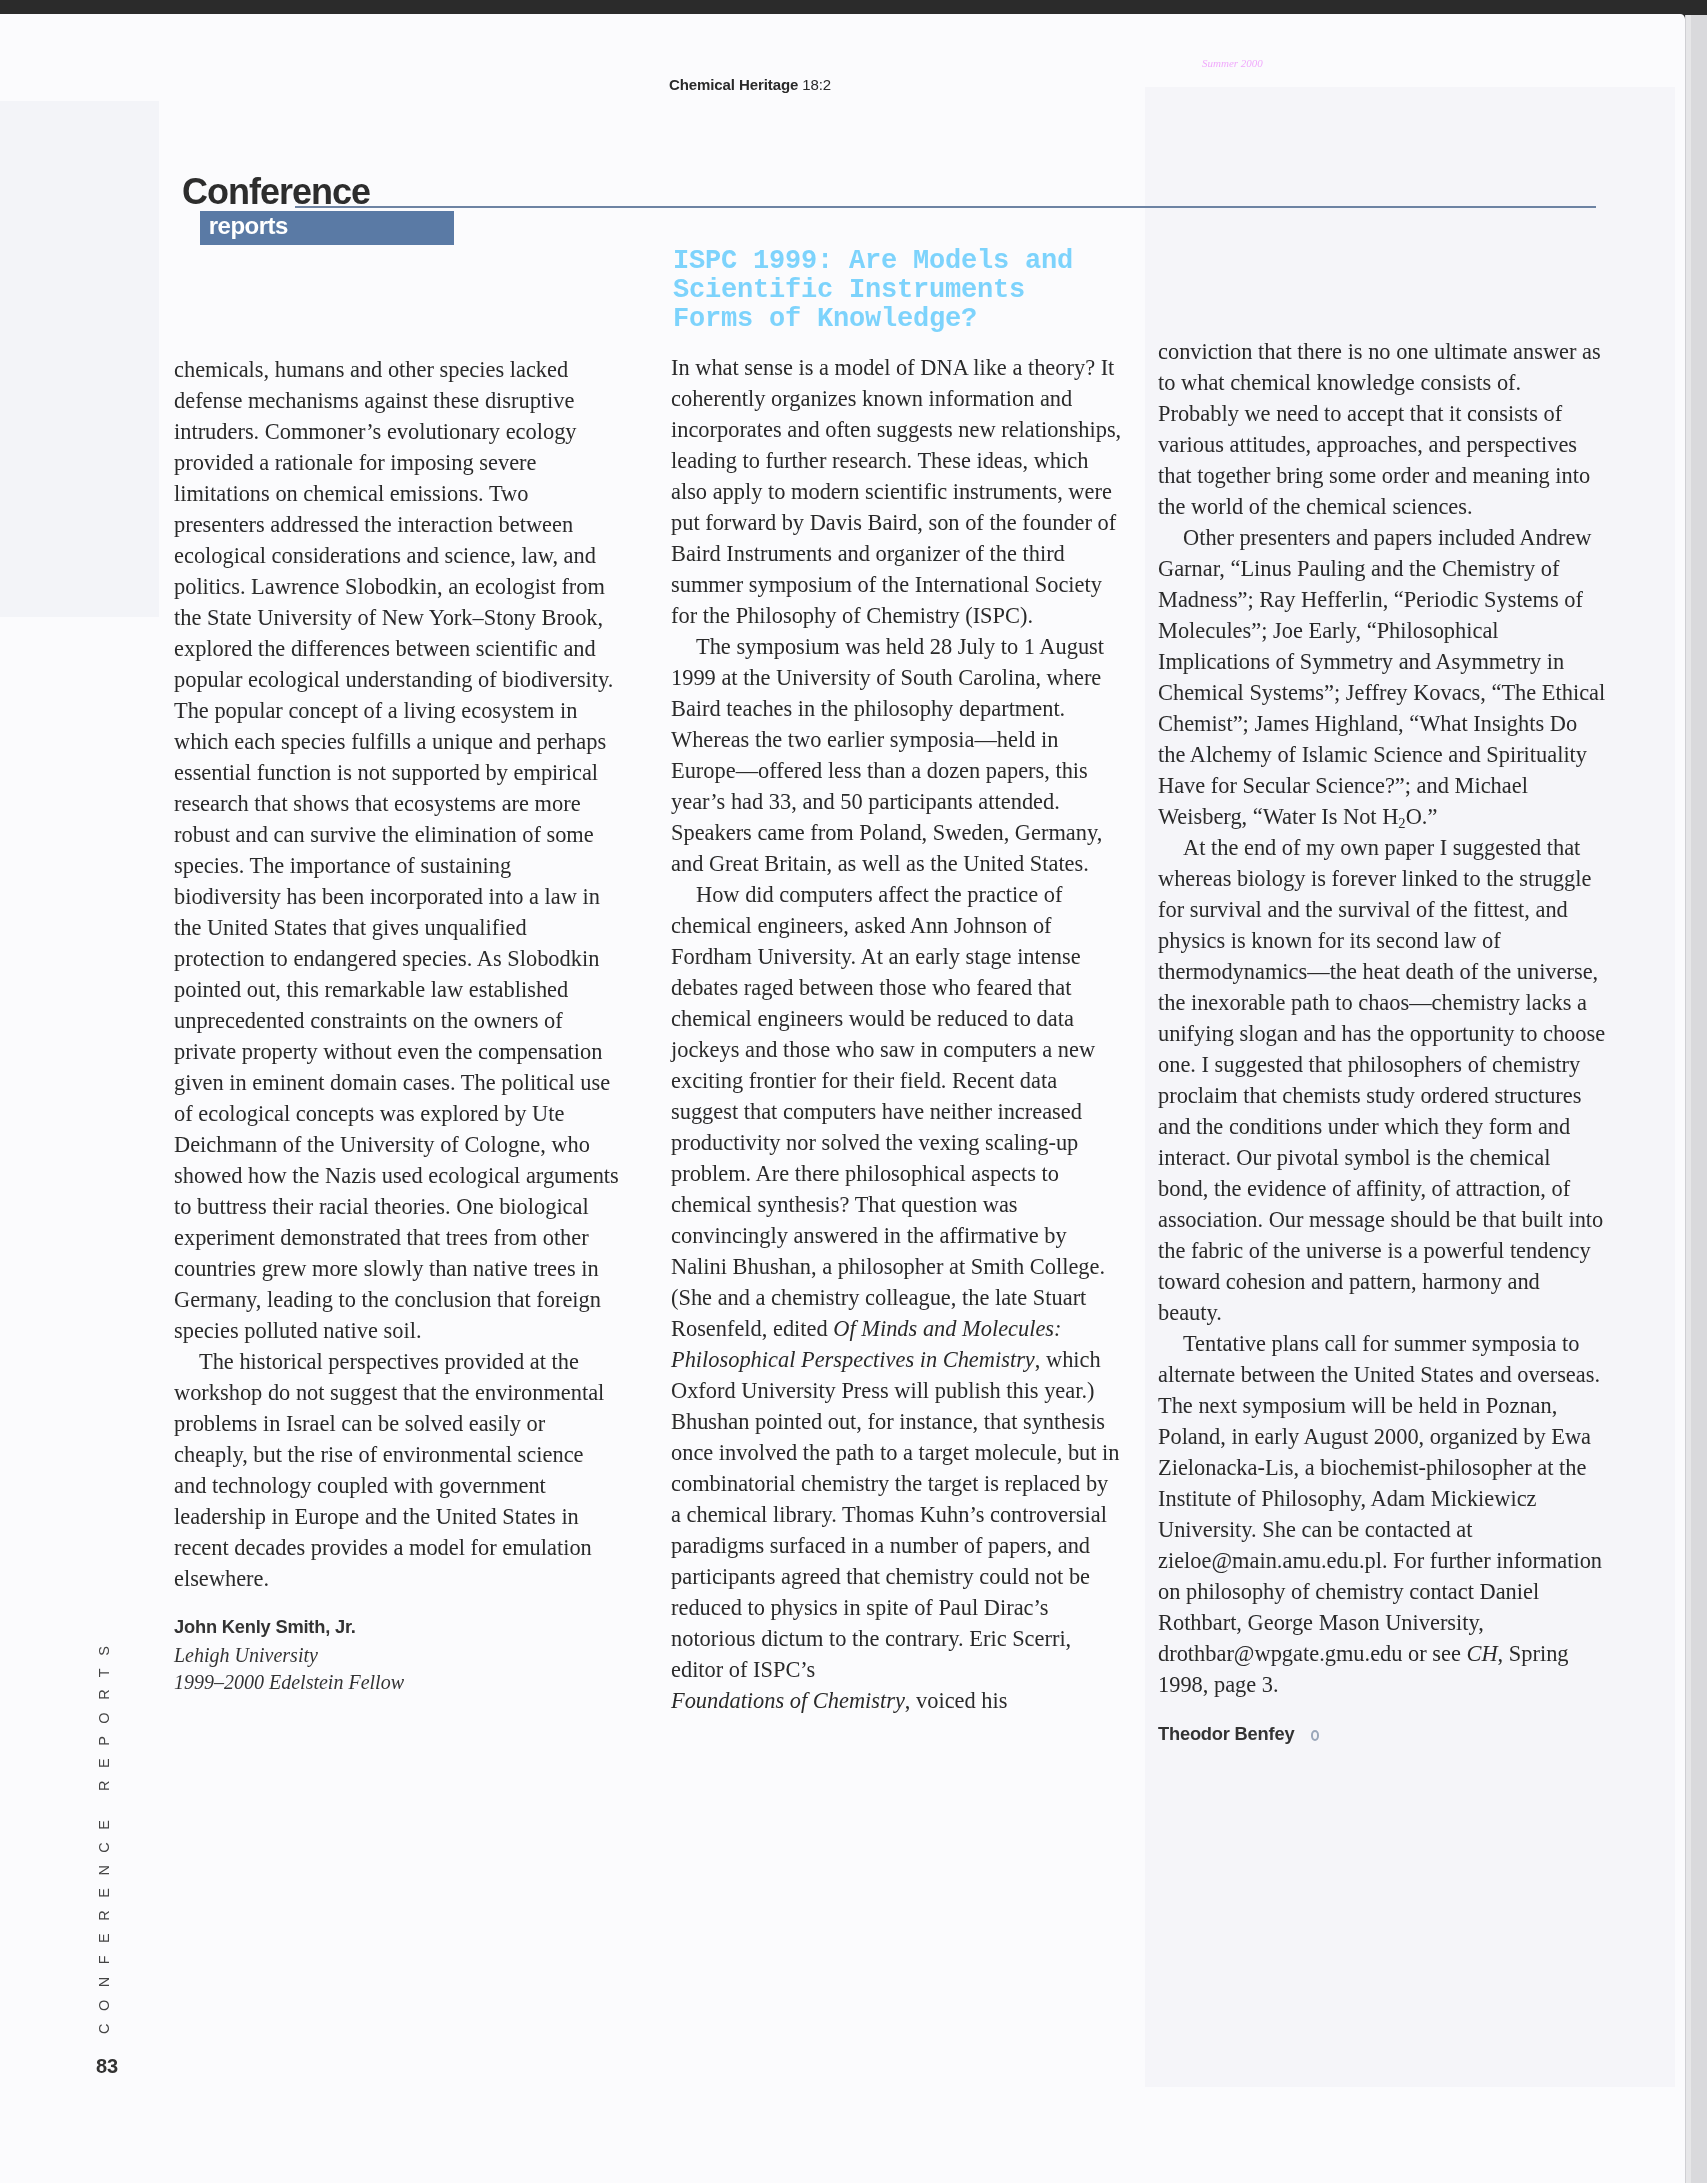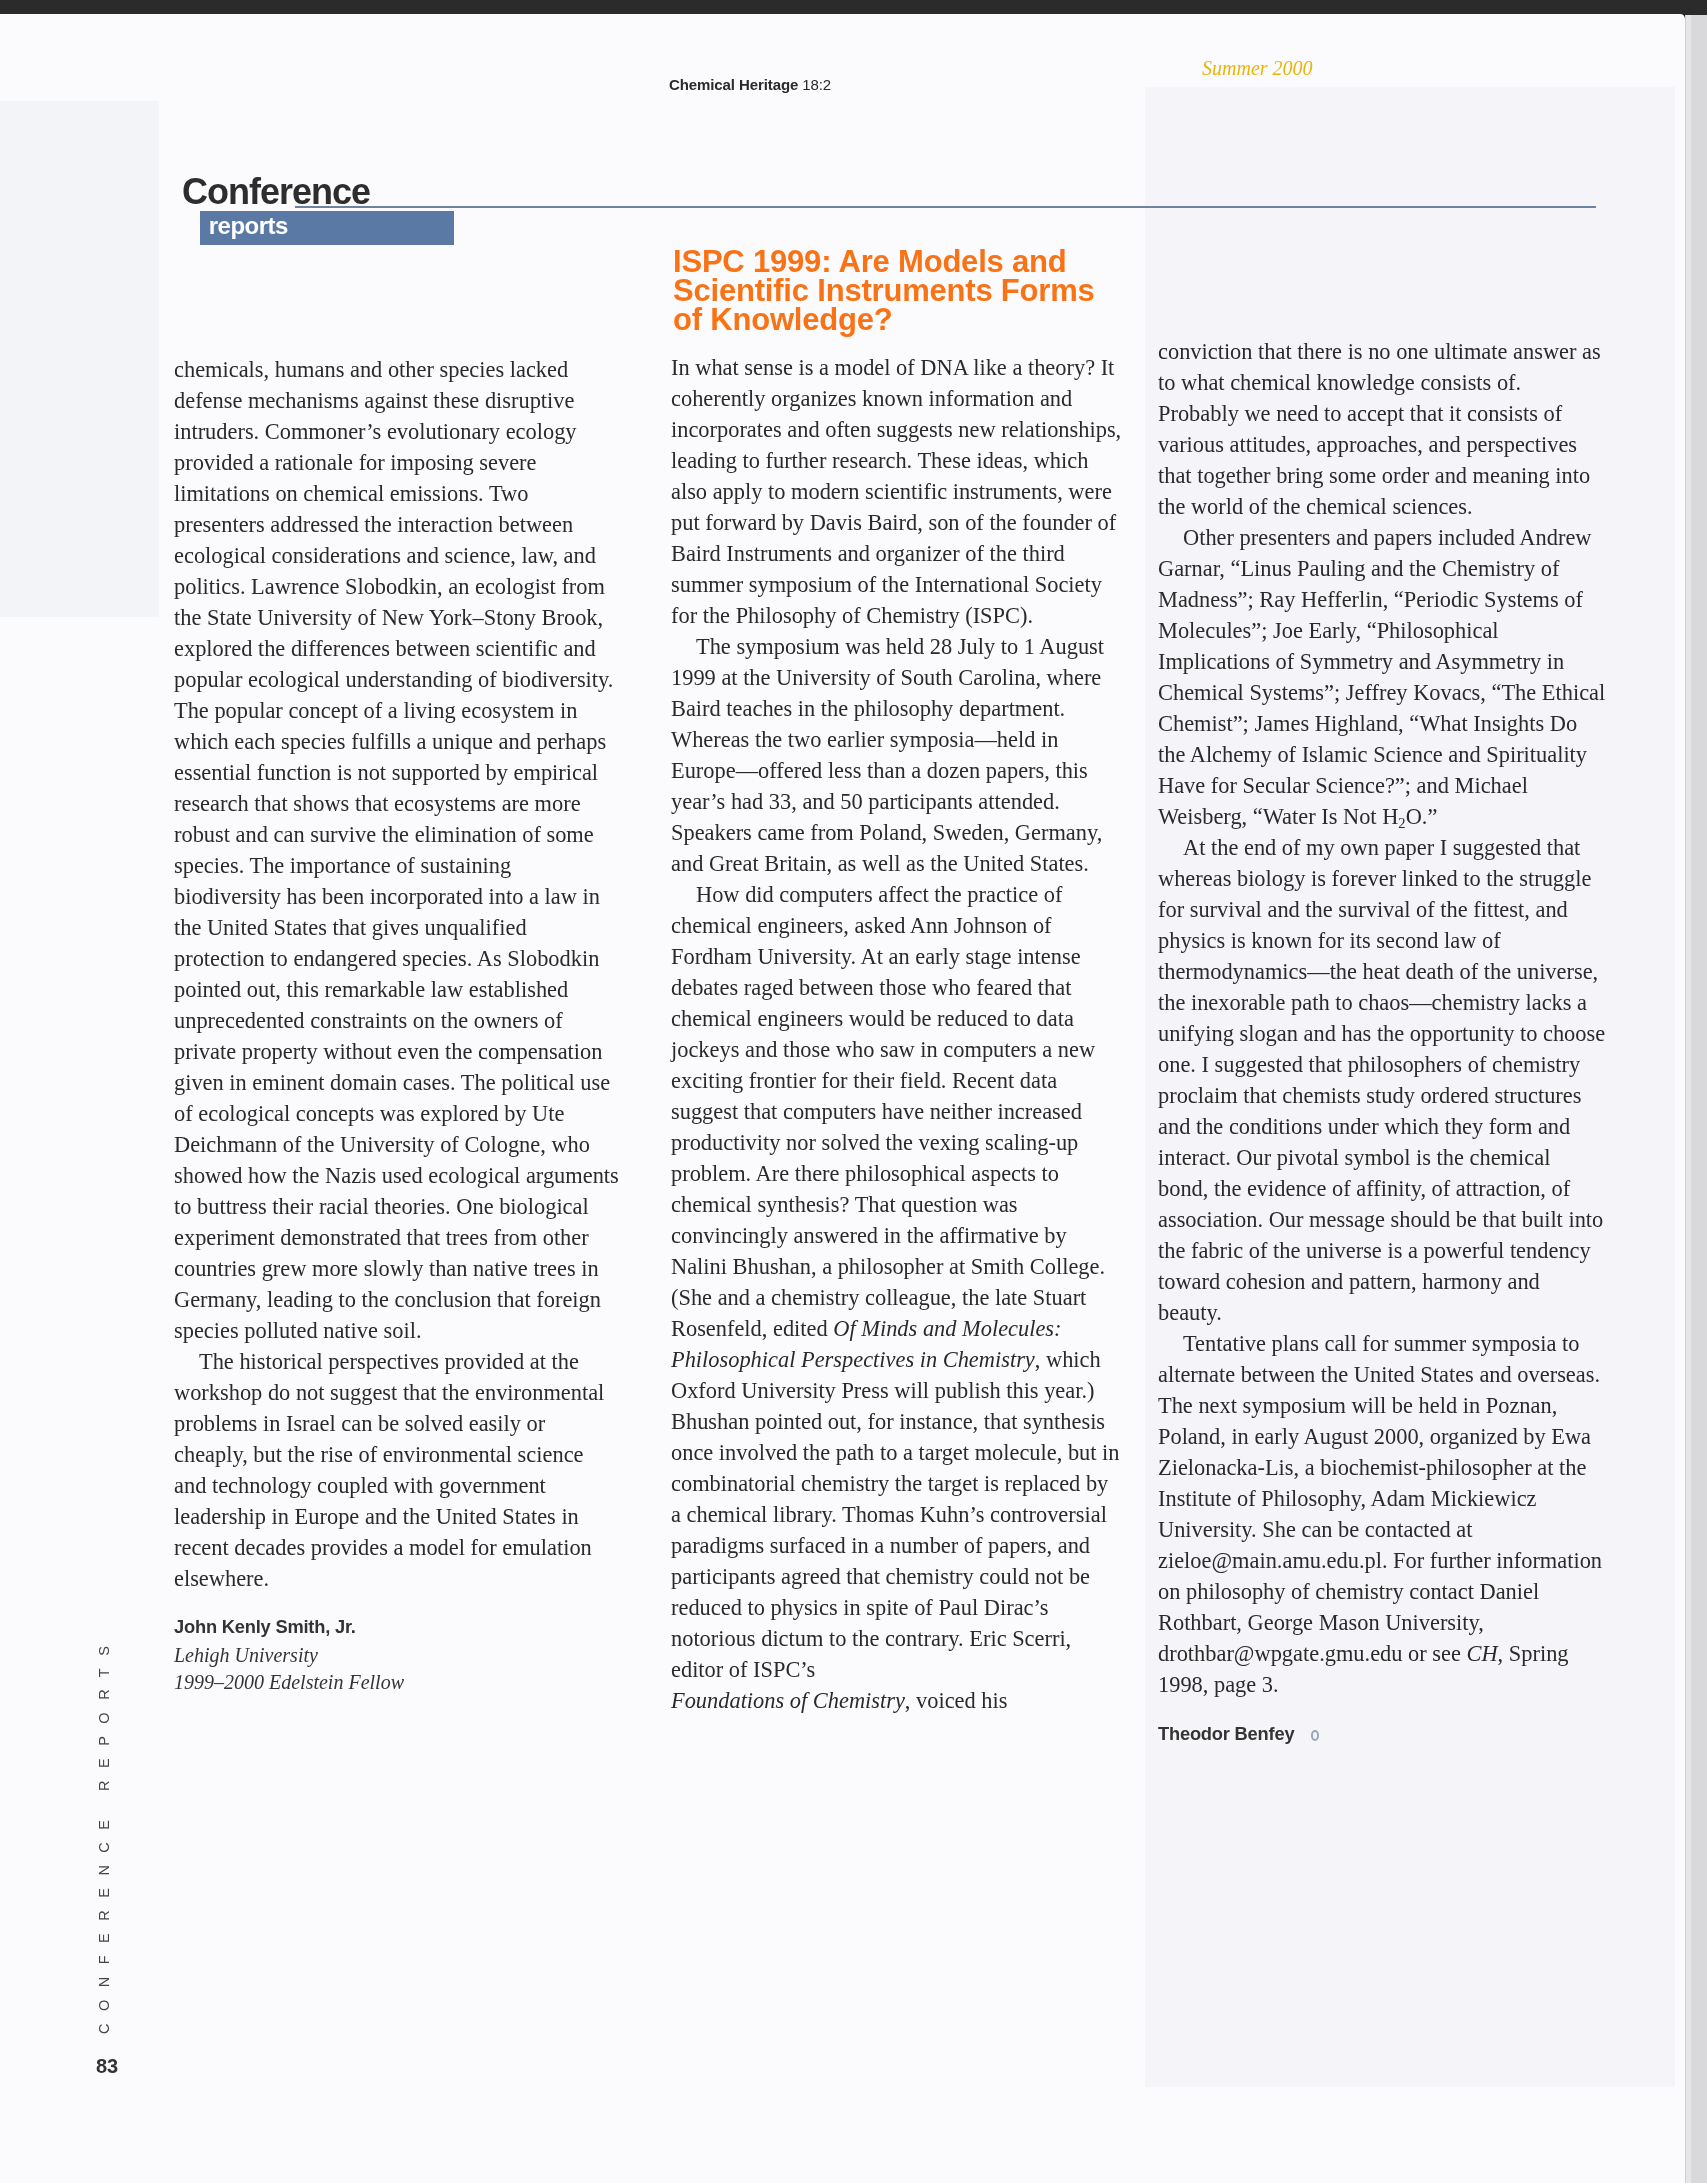--- a/index.html
+++ b/index.html
@@ -32,21 +32,21 @@
   }
   .header-journal {
     position: absolute; left: 669px; top: 58px;
     font-family: "Liberation Sans", "DejaVu Sans", sans-serif;
     font-size: 15px; color: #2a2a2a; letter-spacing: -0.1px; margin-top: 18px;
   }
   .header-journal b { font-weight: bold; }
   .header-issue {
     position: absolute; left: 1202px; top: 57px;
     font-family: "Liberation Serif", serif; font-style: italic;
-    font-size: 20px; color: #eab308;
+    font-size: 11px; color: #f0abfc;
   }
   .section-title {
     position: absolute; left: 182px; top: 174px;
     font-family: "Liberation Sans", "DejaVu Sans", sans-serif;
     font-weight: bold; font-size: 36px; color: #2d2d2d;
     letter-spacing: -1px; line-height: 1; z-index: 2;
   }
   .section-rule {
     position: absolute; left: 295px; top: 206px; width: 1301px; height: 1.9px;
     background: #6d83a3;
@@ -64,22 +64,22 @@
   .col {
     position: absolute; font-size: 22.4px; line-height: 31px; color: #2a2a2a;
   }
   .col p { margin: 0; text-align: left; }
   .col p.indent { text-indent: 25px; }
   .col1 { left: 174px; top: 354px; width: 446px; }
   .col2 { left: 671px; top: 352px; width: 451px; }
   .col3 { left: 1158px; top: 336px; width: 448px; }
   .article-title {
     position: absolute; left: 673px; top: 247px; width: 434px;
-    font-family: Liberation Sans, sans-serif;
-    font-weight: bold; font-size: 31px; line-height: 29px; color: #f97316;
+    font-family: Liberation Mono, monospace;
+    font-weight: bold; font-size: 27px; line-height: 29px; color: #7dd3fc;
     letter-spacing: -0.2px;
   }
   .byline {
     font-family: "Liberation Sans", "DejaVu Sans", sans-serif;
     font-weight: bold; font-size: 18.3px; color: #333; letter-spacing: -0.2px;
   }
   .byline-block { margin-top: 17.4px; }
   .affil { font-style: italic; font-size: 20px; line-height: 27px; color: #333; }
   .end-mark {
     display: inline-block; width: 8.7px; height: 10.6px; margin-left: 16.4px;

